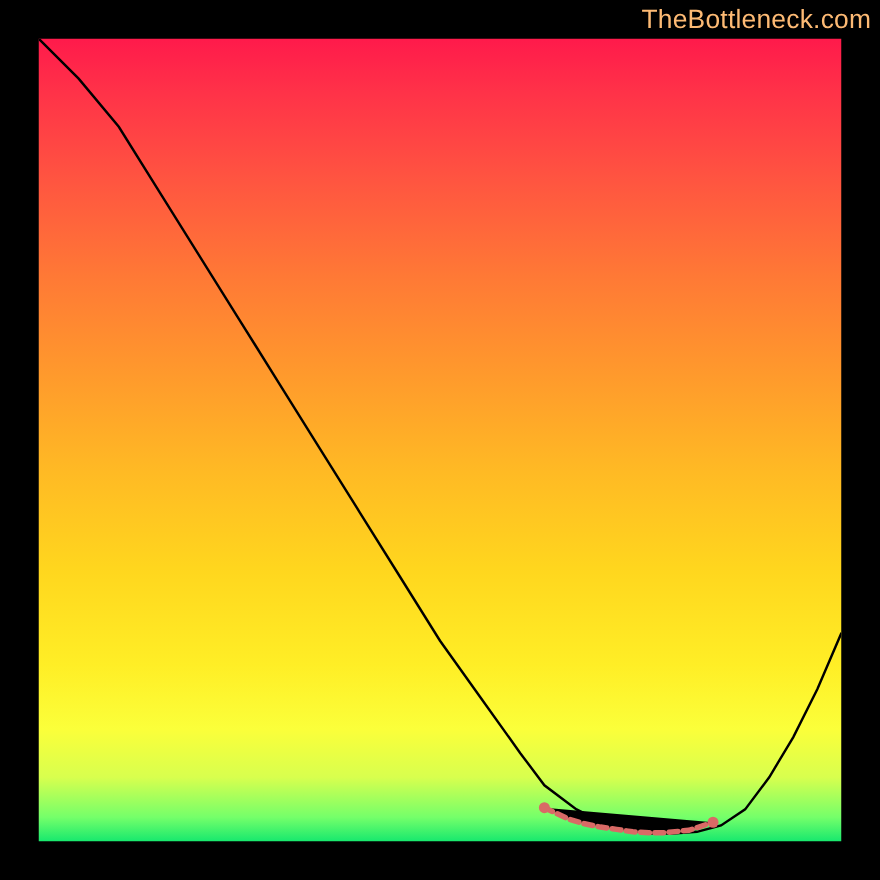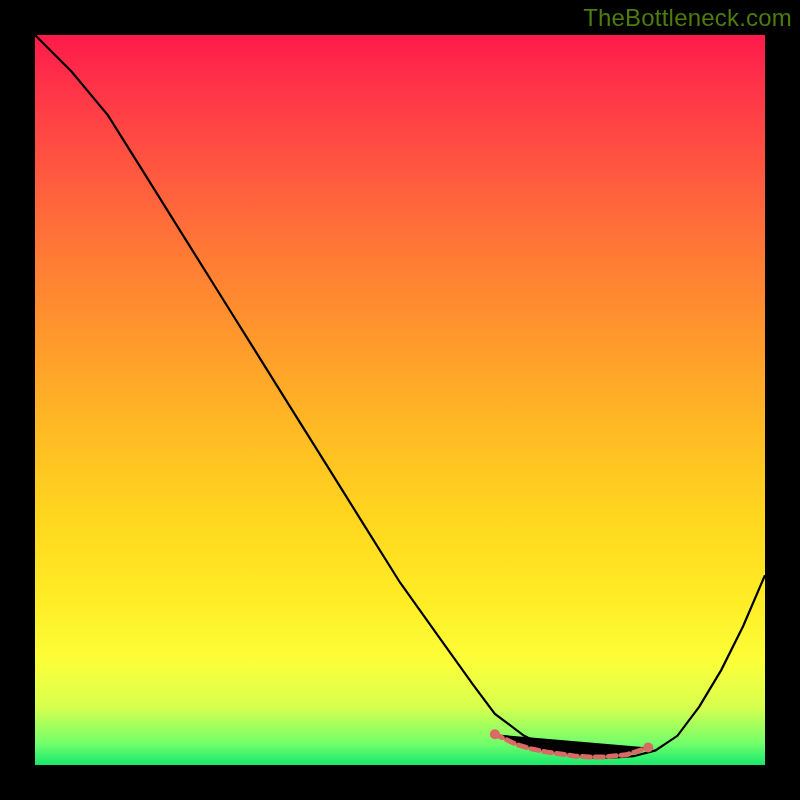--- a/index.html
+++ b/index.html
@@ -14,21 +14,21 @@
   .frame {
     position: relative;
     width: 800px;
     height: 800px;
     background: #000;
   }
   .watermark {
     position: absolute;
     top: 4px;
     right: 8px;
-    color: #4d7c0f;
+    color: #fdba74;
     font-size: 24px;
     font-weight: 500;
     letter-spacing: 0.2px;
     z-index: 10;
   }
   .plot-area {
     position: absolute;
     left: 35px;
     top: 35px;
     width: 730px;

